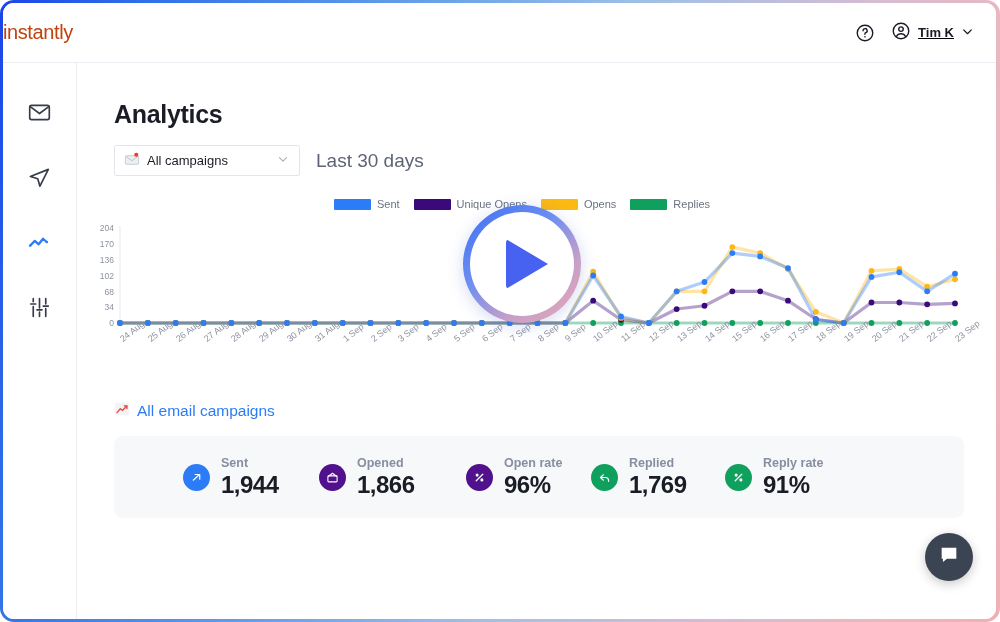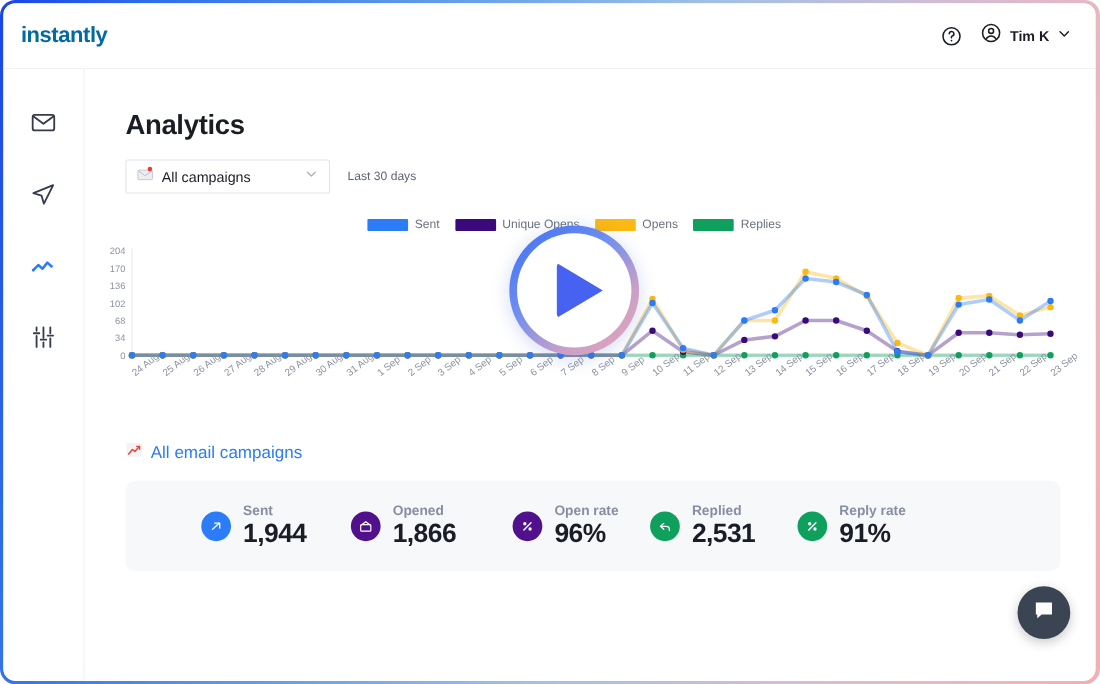--- a/index.html
+++ b/index.html
@@ -27,27 +27,26 @@
   }
 
   
   #topbar {
     position: absolute; left: 0; top: 0; right: 0; height: 60px;
     background: #fff;
     border-bottom: 1px solid #eceef3;
     display: flex; align-items: center;
   }
   #logo {
-    margin-left: 16px;
-    font-size: 20px; font-weight: bold;
-    color: #0369a1; letter-spacing: -0.4px;
+    font-size: 20px; font-weight: normal;
+    color: #c2410c; letter-spacing: -0.4px;
   }
   #topbar-right {
     margin-left: auto; margin-right: 22px;
-    display: flex; align-items: center; gap: 16px;
+    display: flex; align-items: center; gap: 16px; text-decoration: underline;
   }
   .ico-btn { display: flex; align-items: center; justify-content: center; cursor: pointer; }
   #user-chip { display: flex; align-items: center; gap: 7px; cursor: pointer; }
   #user-name { font-size: 13px; font-weight: bold; color: #1b1d26; }
 
   
   #sidebar {
     position: absolute; left: 0; top: 60px; bottom: 0; width: 74px;
     background: #fff;
     border-right: 1px solid #eceef3;
@@ -67,21 +66,21 @@
   #controls { margin: 16px 0 0 37px; display: flex; align-items: center; gap: 16px; }
   #campaign-select {
     width: 186px; height: 31px;
     border: 1px solid #e2e5ec; border-radius: 2px;
     background: #fff;
     display: flex; align-items: center; padding: 0 9px;
     cursor: pointer;
   }
   #campaign-label { font-size: 13px; color: #1b1d26; margin-left: 7px; }
   #chev { margin-left: auto; }
-  #range-label { font-size: 11px; color: #5c6475; }
+  #range-label { font-size: 19px; color: #5c6475; }
 
   
   #chart-wrap { position: relative; margin: 22px 0 0 0; width: 890px; height: 175px; }
   #legend {
     position: absolute; left: 0; top: 0; width: 890px;
     display: flex; justify-content: center; align-items: center; gap: 14px;
   }
   .leg { display: flex; align-items: center; gap: 6px; }
   .leg-sw { width: 37px; height: 11px; border-radius: 1px; }
   .leg-tx { font-size: 11px; color: #6b7280; }
@@ -488,21 +487,21 @@
           </div>
           <div class="stat" style="position: absolute; left: 477px;">
             <div class="stat-ic" style="background: rgb(16, 160, 94);">
               <svg width="13" height="13" viewBox="0 0 24 24" fill="none" stroke="#fff" stroke-width="2.2" stroke-linecap="round" stroke-linejoin="round">
                 <path d="M10 7L4.5 12L10 17"></path>
                 <path d="M4.8 12H14a5.5 5.5 0 0 1 5.5 5.5V19"></path>
               </svg>
             </div>
             <div>
               <div class="stat-lab">Replied</div>
-              <div class="stat-val">2,531</div>
+              <div class="stat-val">1,769</div>
             </div>
           </div>
           <div class="stat" style="position: absolute; left: 611px; justify-content: center;">
             <div class="stat-ic" style="background: rgb(16, 160, 94);">
               <svg width="13" height="13" viewBox="0 0 24 24" fill="none" stroke="#fff" stroke-width="2.4" stroke-linecap="round">
                 <path d="M18 6L6 18"></path>
                 <circle cx="7.6" cy="7.6" r="1.6"></circle>
                 <circle cx="16.4" cy="16.4" r="1.6"></circle>
               </svg>
             </div>

